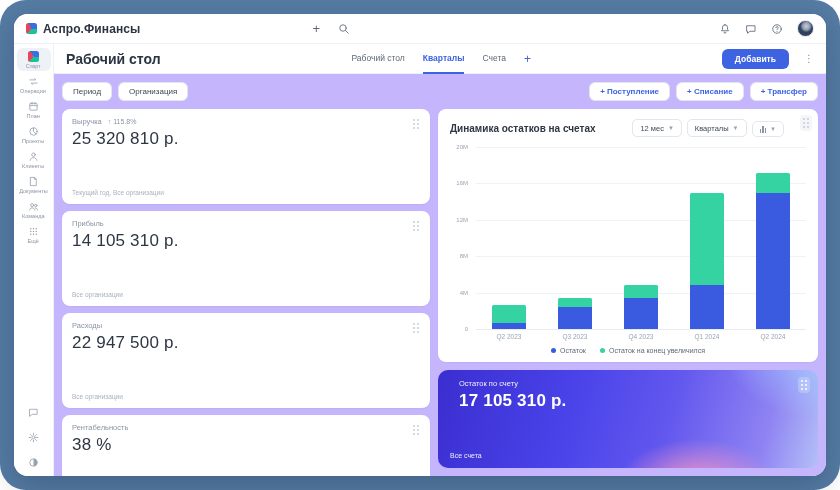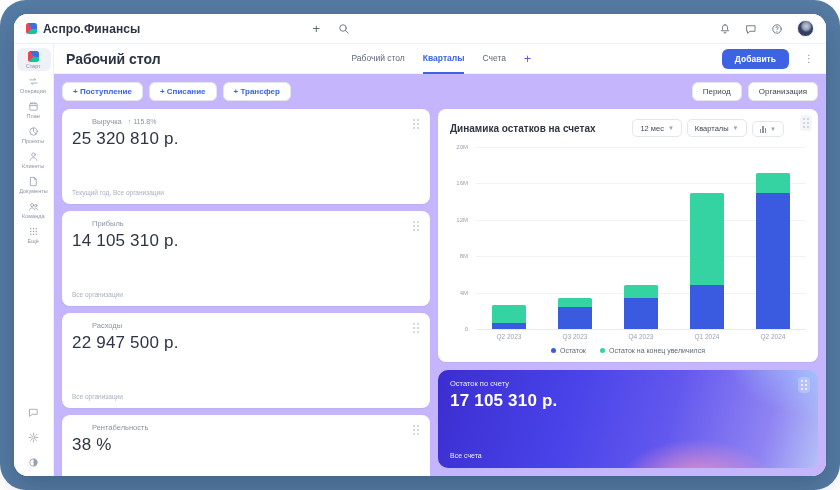--- a/index.html
+++ b/index.html
@@ -63,21 +63,21 @@
 
   
   .content { flex:1; display:flex; gap:8px; padding:8px; min-height:0; }
   .col-left { width:368px; flex:0 0 368px; display:flex; flex-direction:column; gap:7px; }
   .col-right { flex:1; display:flex; flex-direction:column; gap:8px; min-width:0; }
 
   .card { background:#fff; border-radius:8px; padding:8px 10px; position:relative;
     box-shadow:0 1px 2px rgba(16,24,40,.04); }
   .metric-card { height:95px; flex:0 0 95px; display:flex; flex-direction:column; }
   .metric-card.grow { flex:1 1 auto; height:auto; }
-  .mc-head { display:flex; align-items:center; gap:6px;margin-left:20px; }
+  .mc-head { display:flex; align-items:center; gap:6px; }
   .mc-title { font-size:7.5px; color:#8a94a6; }
   .mc-delta { font-size:7px; color:#8a94a6; }
   .mc-value { font-size:17px; color:#2e3643; margin-top:3px; letter-spacing:.2px; }
   .mc-spark { margin-top:auto; height:30px; }
   .mc-caption { font-size:6.5px; color:#a9b1bf; margin-top:3px; min-height:7px; }
 
   .drag-dots { position:absolute; top:7px; right:8px; display:inline-grid;
     grid-template-columns:repeat(2,2px); gap:2px; cursor:grab; padding:3px; border-radius:4px; }
   .drag-dots i { width:2px; height:2px; border-radius:50%; background:#c6cdd8; }
   .drag-dots.boxed { background:#f3f5f8; top:6px; right:6px; }
@@ -107,21 +107,21 @@
   .bar { width:34px; height:100%; display:flex; flex-direction:column-reverse; justify-content:flex-start; }
   .bar-seg { width:100%; }
   .bar-seg:last-child { border-radius:1.5px 1.5px 0 0; }
   .xlabels { display:flex; margin-left:26px; margin-top:4px; }
   .xlabels span { flex:1; text-align:center; font-size:6.5px; color:#9aa3b2; }
   .legend { display:flex; justify-content:center; gap:14px; margin-top:7px; }
   .legend-item { display:flex; align-items:center; gap:4px; font-size:7px; color:#5d6877; }
   .legend-item i { width:5px; height:5px; border-radius:50%; display:inline-block; }
 
   
-  .balance-card { flex:1; border-radius:10px; position:relative; padding:9px 12px; color:#fff; overflow:hidden;
+  .balance-card { flex:1; border-radius:10px; position:relative; padding:9px 21px; color:#fff; overflow:hidden;
     background:
       radial-gradient(110px 65px at 68% 118%, rgba(255,153,194,.95), rgba(255,153,194,0) 72%),
       radial-gradient(150px 95px at 103% -18%, rgba(165,208,255,.85), rgba(165,208,255,0) 70%),
       linear-gradient(105deg,#3b2ed0 0%,#4943e9 35%,#6257ee 60%,#8f83f3 85%,#b4c0f7 100%); }
   .bc-title { font-size:7.5px; opacity:.92; }
   .bc-value { font-size:17px; font-weight:600; margin-top:3px; letter-spacing:.2px; }
   .bc-caption { position:absolute; left:12px; bottom:9px; font-size:7px; opacity:.9; }
 </style>
 </head>
 <body>
@@ -248,27 +248,27 @@
             <span class="tab-plus">+</span>
           </div>
           <div class="header-actions">
             <button class="btn-add">Добавить</button>
             <span class="kebab">⋮</span>
           </div>
         </div>
 
         <div class="filter-row">
           <div class="chip-group">
+            <button class="chip">Период</button>
+            <button class="chip">Организация</button>
+          </div>
+          <div class="chip-group">
             <button class="chip blue">+ Поступление</button>
             <button class="chip blue">+ Списание</button>
             <button class="chip blue">+ Трансфер</button>
-          </div>
-          <div class="chip-group">
-            <button class="chip">Период</button>
-            <button class="chip">Организация</button>
           </div>
         </div>
 
         <div class="content">
 
           <div class="col-left">
 
             <div class="card metric-card">
               <div class="mc-head">
                 <span class="mc-title">Выручка</span>

